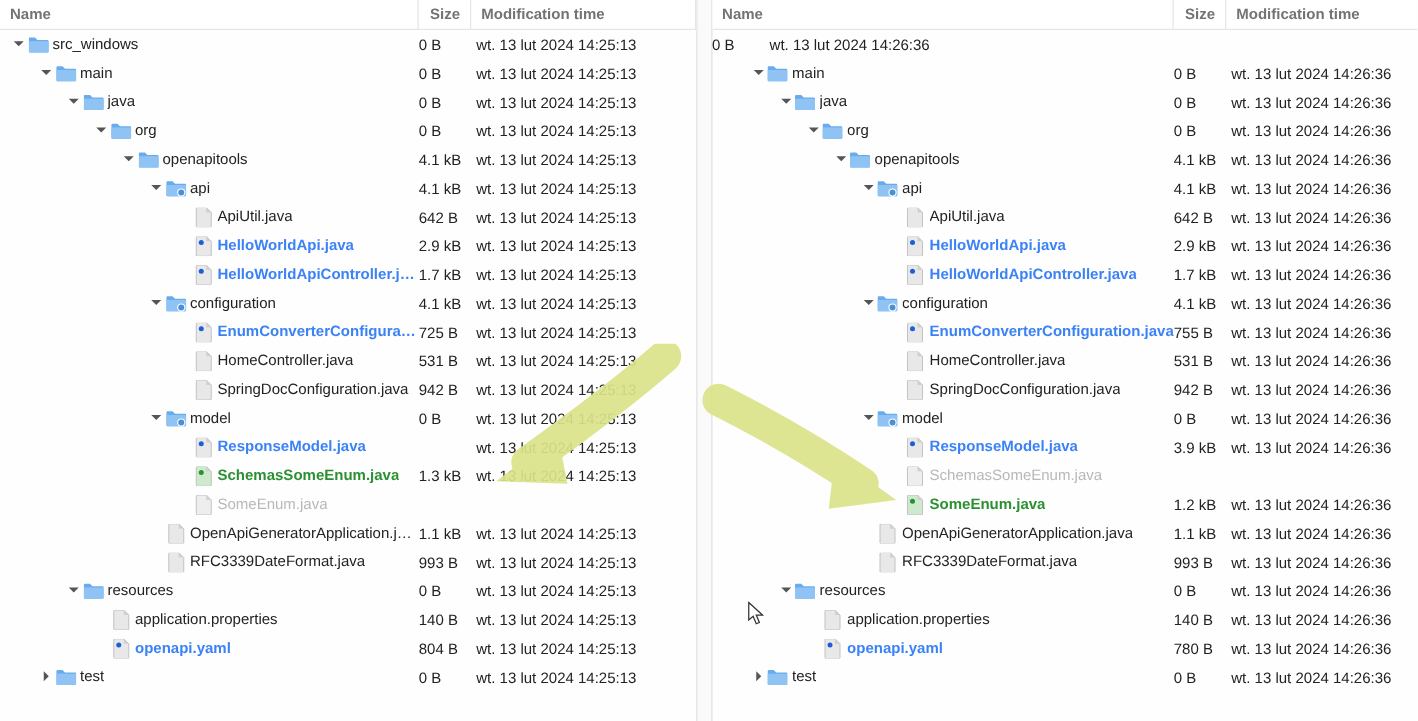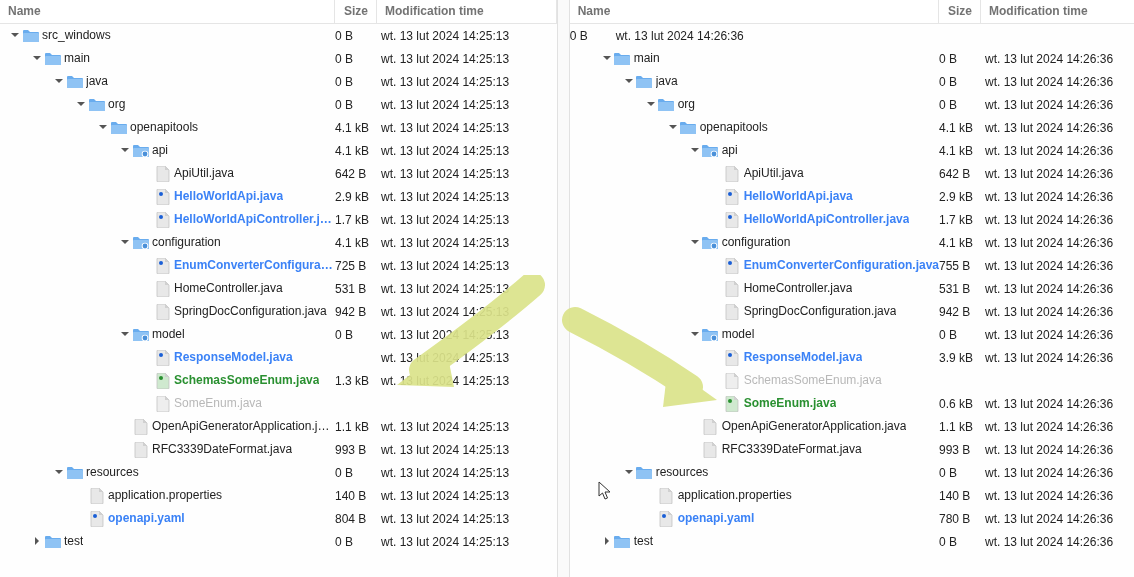--- a/index.html
+++ b/index.html
@@ -770,21 +770,21 @@
             <span class="tw"></span>
             <span class="ico">
               <svg width="14" height="16" viewBox="0 0 14 16">
                 <path d="M2 0 L9 0 L13 4 L13 15 Q13 16 12 16 L2 16 Q1 16 1 15 L1 1 Q1 0 2 0 Z" fill="#cfe9cf" stroke="#bbb" stroke-width="0.7"></path>
                 <path d="M9 0 L9 4 L13 4 Z" fill="#d0d0d0"></path>
                 <circle cx="5" cy="5" r="2" fill="#2a9031"></circle>
               </svg>
             </span>
             <span class="label added">SomeEnum.java</span>
           </div>
-          <div class="col-size">0.6 kB</div>
+          <div class="col-size">1.2 kB</div>
           <div class="col-time">wt. 13 lut 2024 14:26:36</div>
         </div>
         <div class="row">
           <div class="col-name">
             <span class="indent" style="width:118px"></span>
             <span class="tw"></span>
             <span class="ico">
               <svg width="14" height="16" viewBox="0 0 14 16">
                 <path d="M2 0 L9 0 L13 4 L13 15 Q13 16 12 16 L2 16 Q1 16 1 15 L1 1 Q1 0 2 0 Z" fill="#e8e8e8" stroke="#bbb" stroke-width="0.7"></path>
                 <path d="M9 0 L9 4 L13 4 Z" fill="#d0d0d0"></path>

